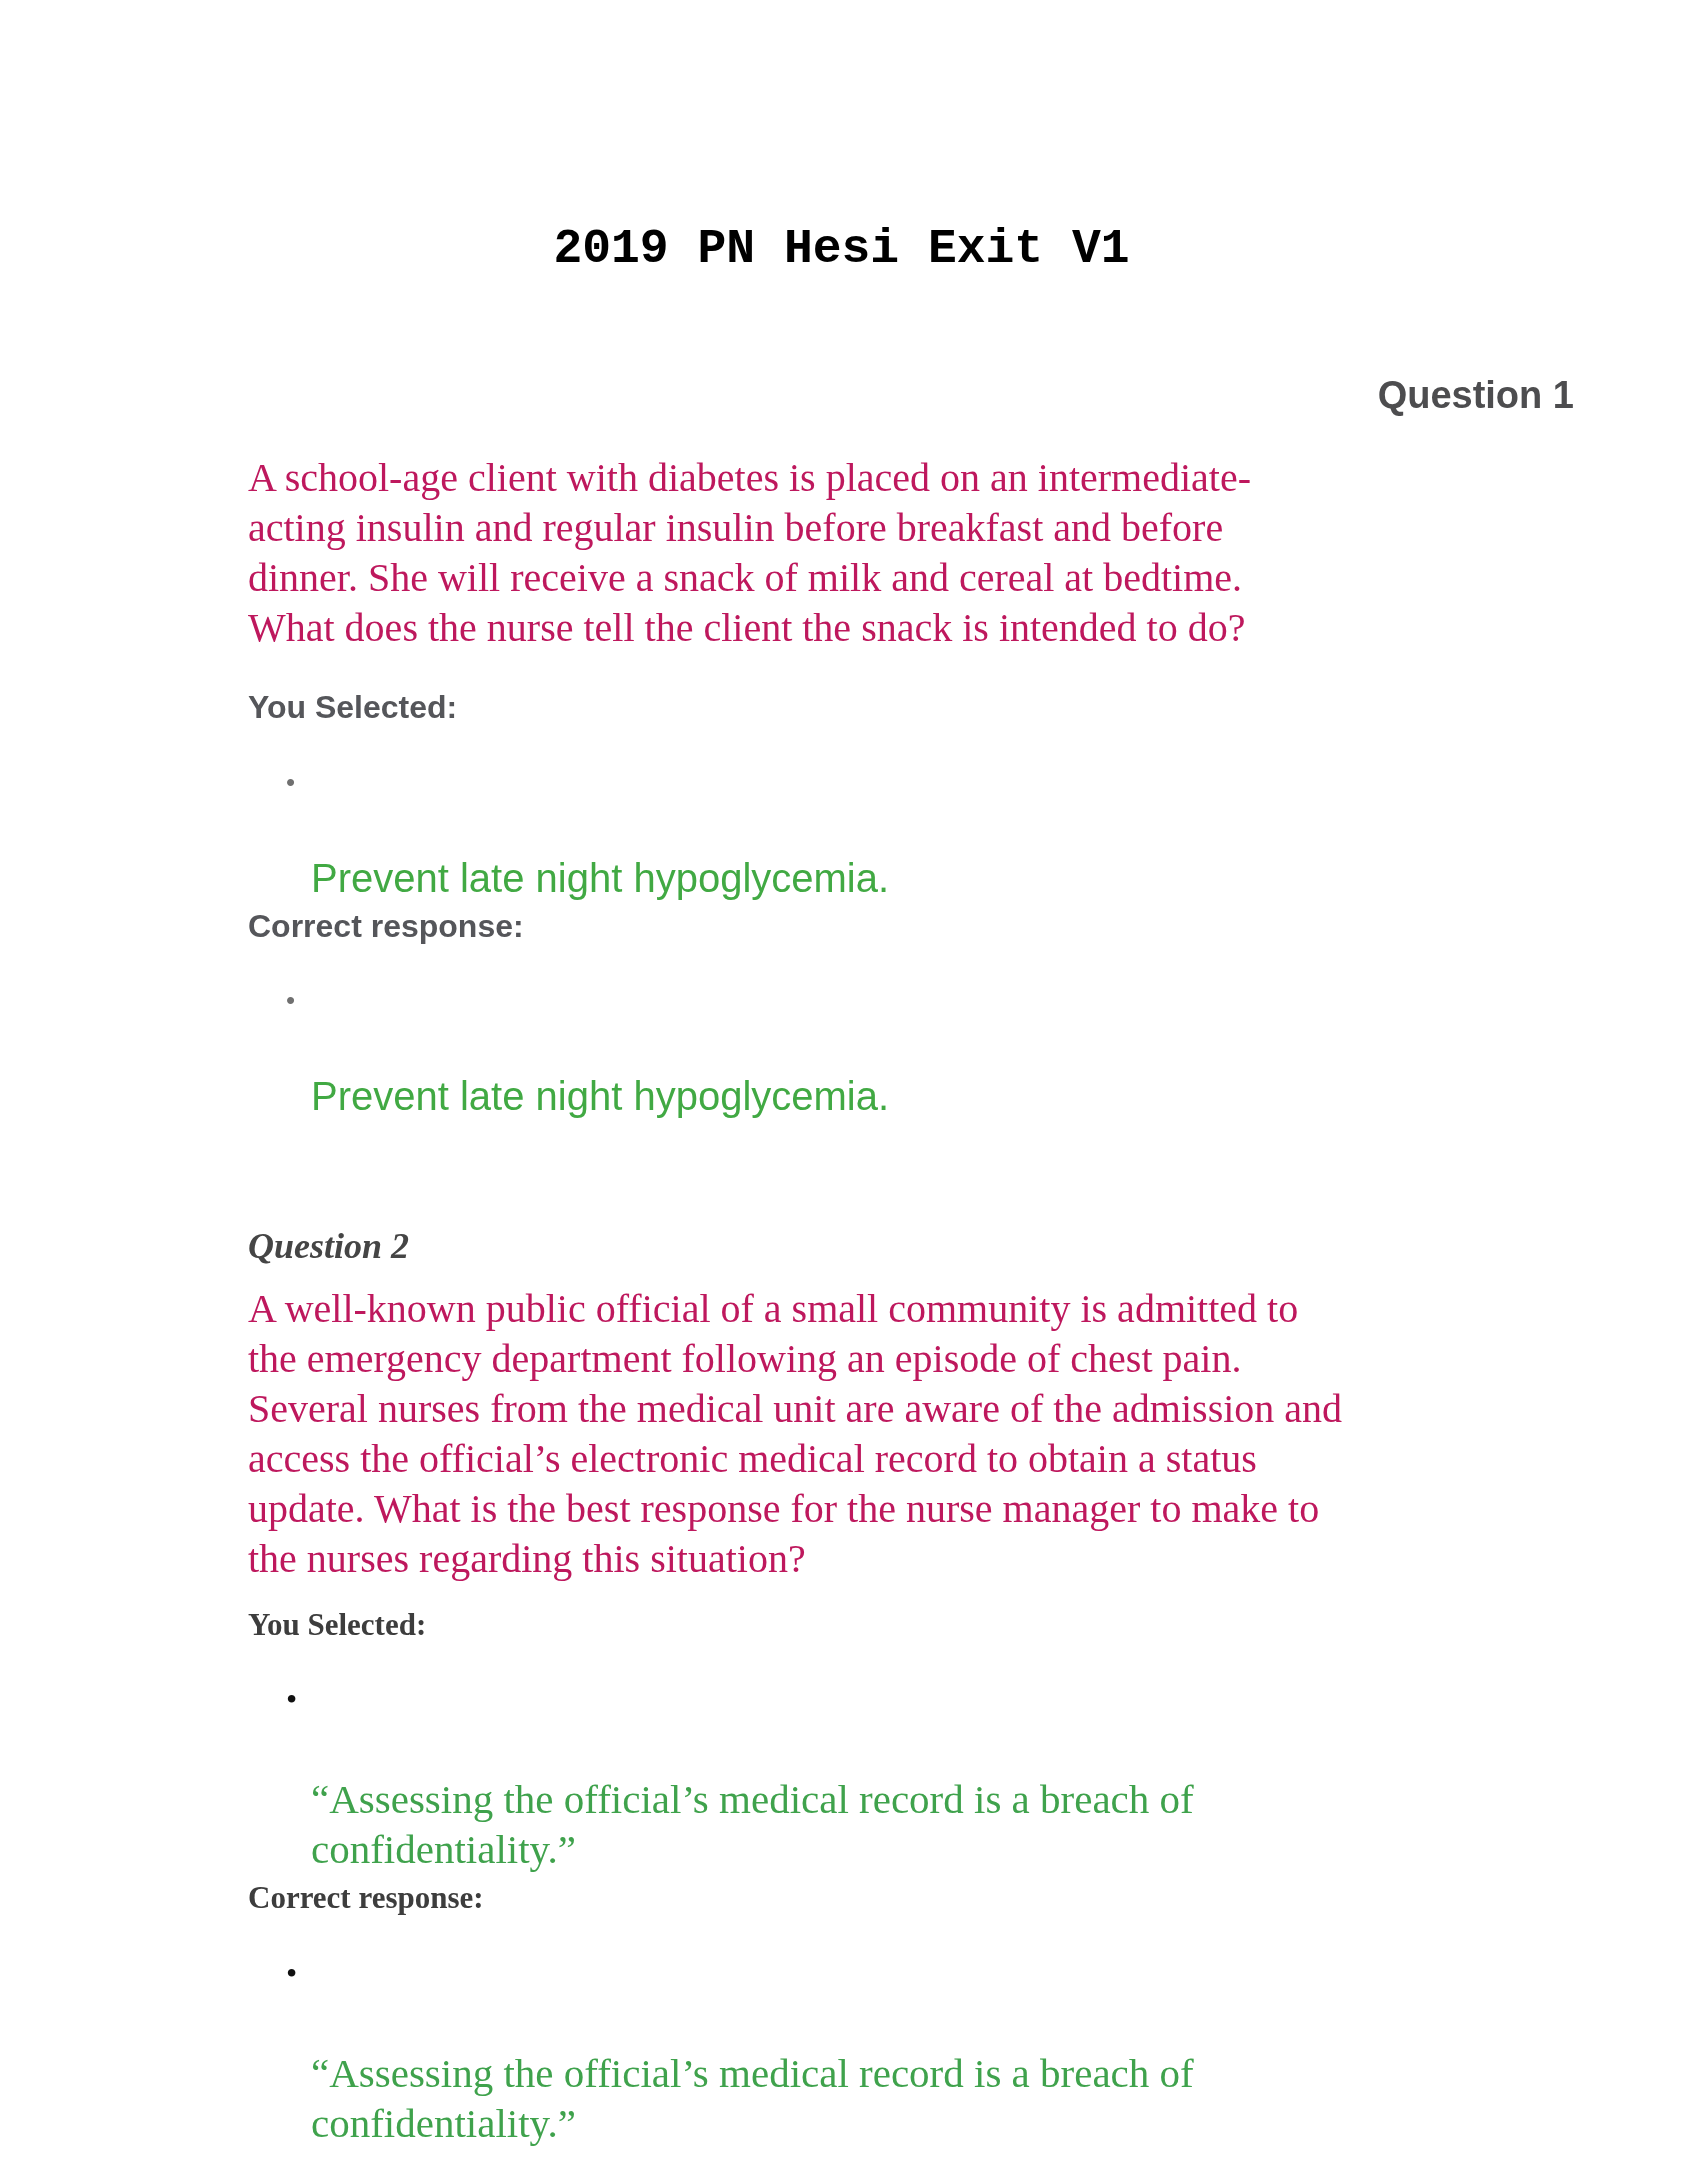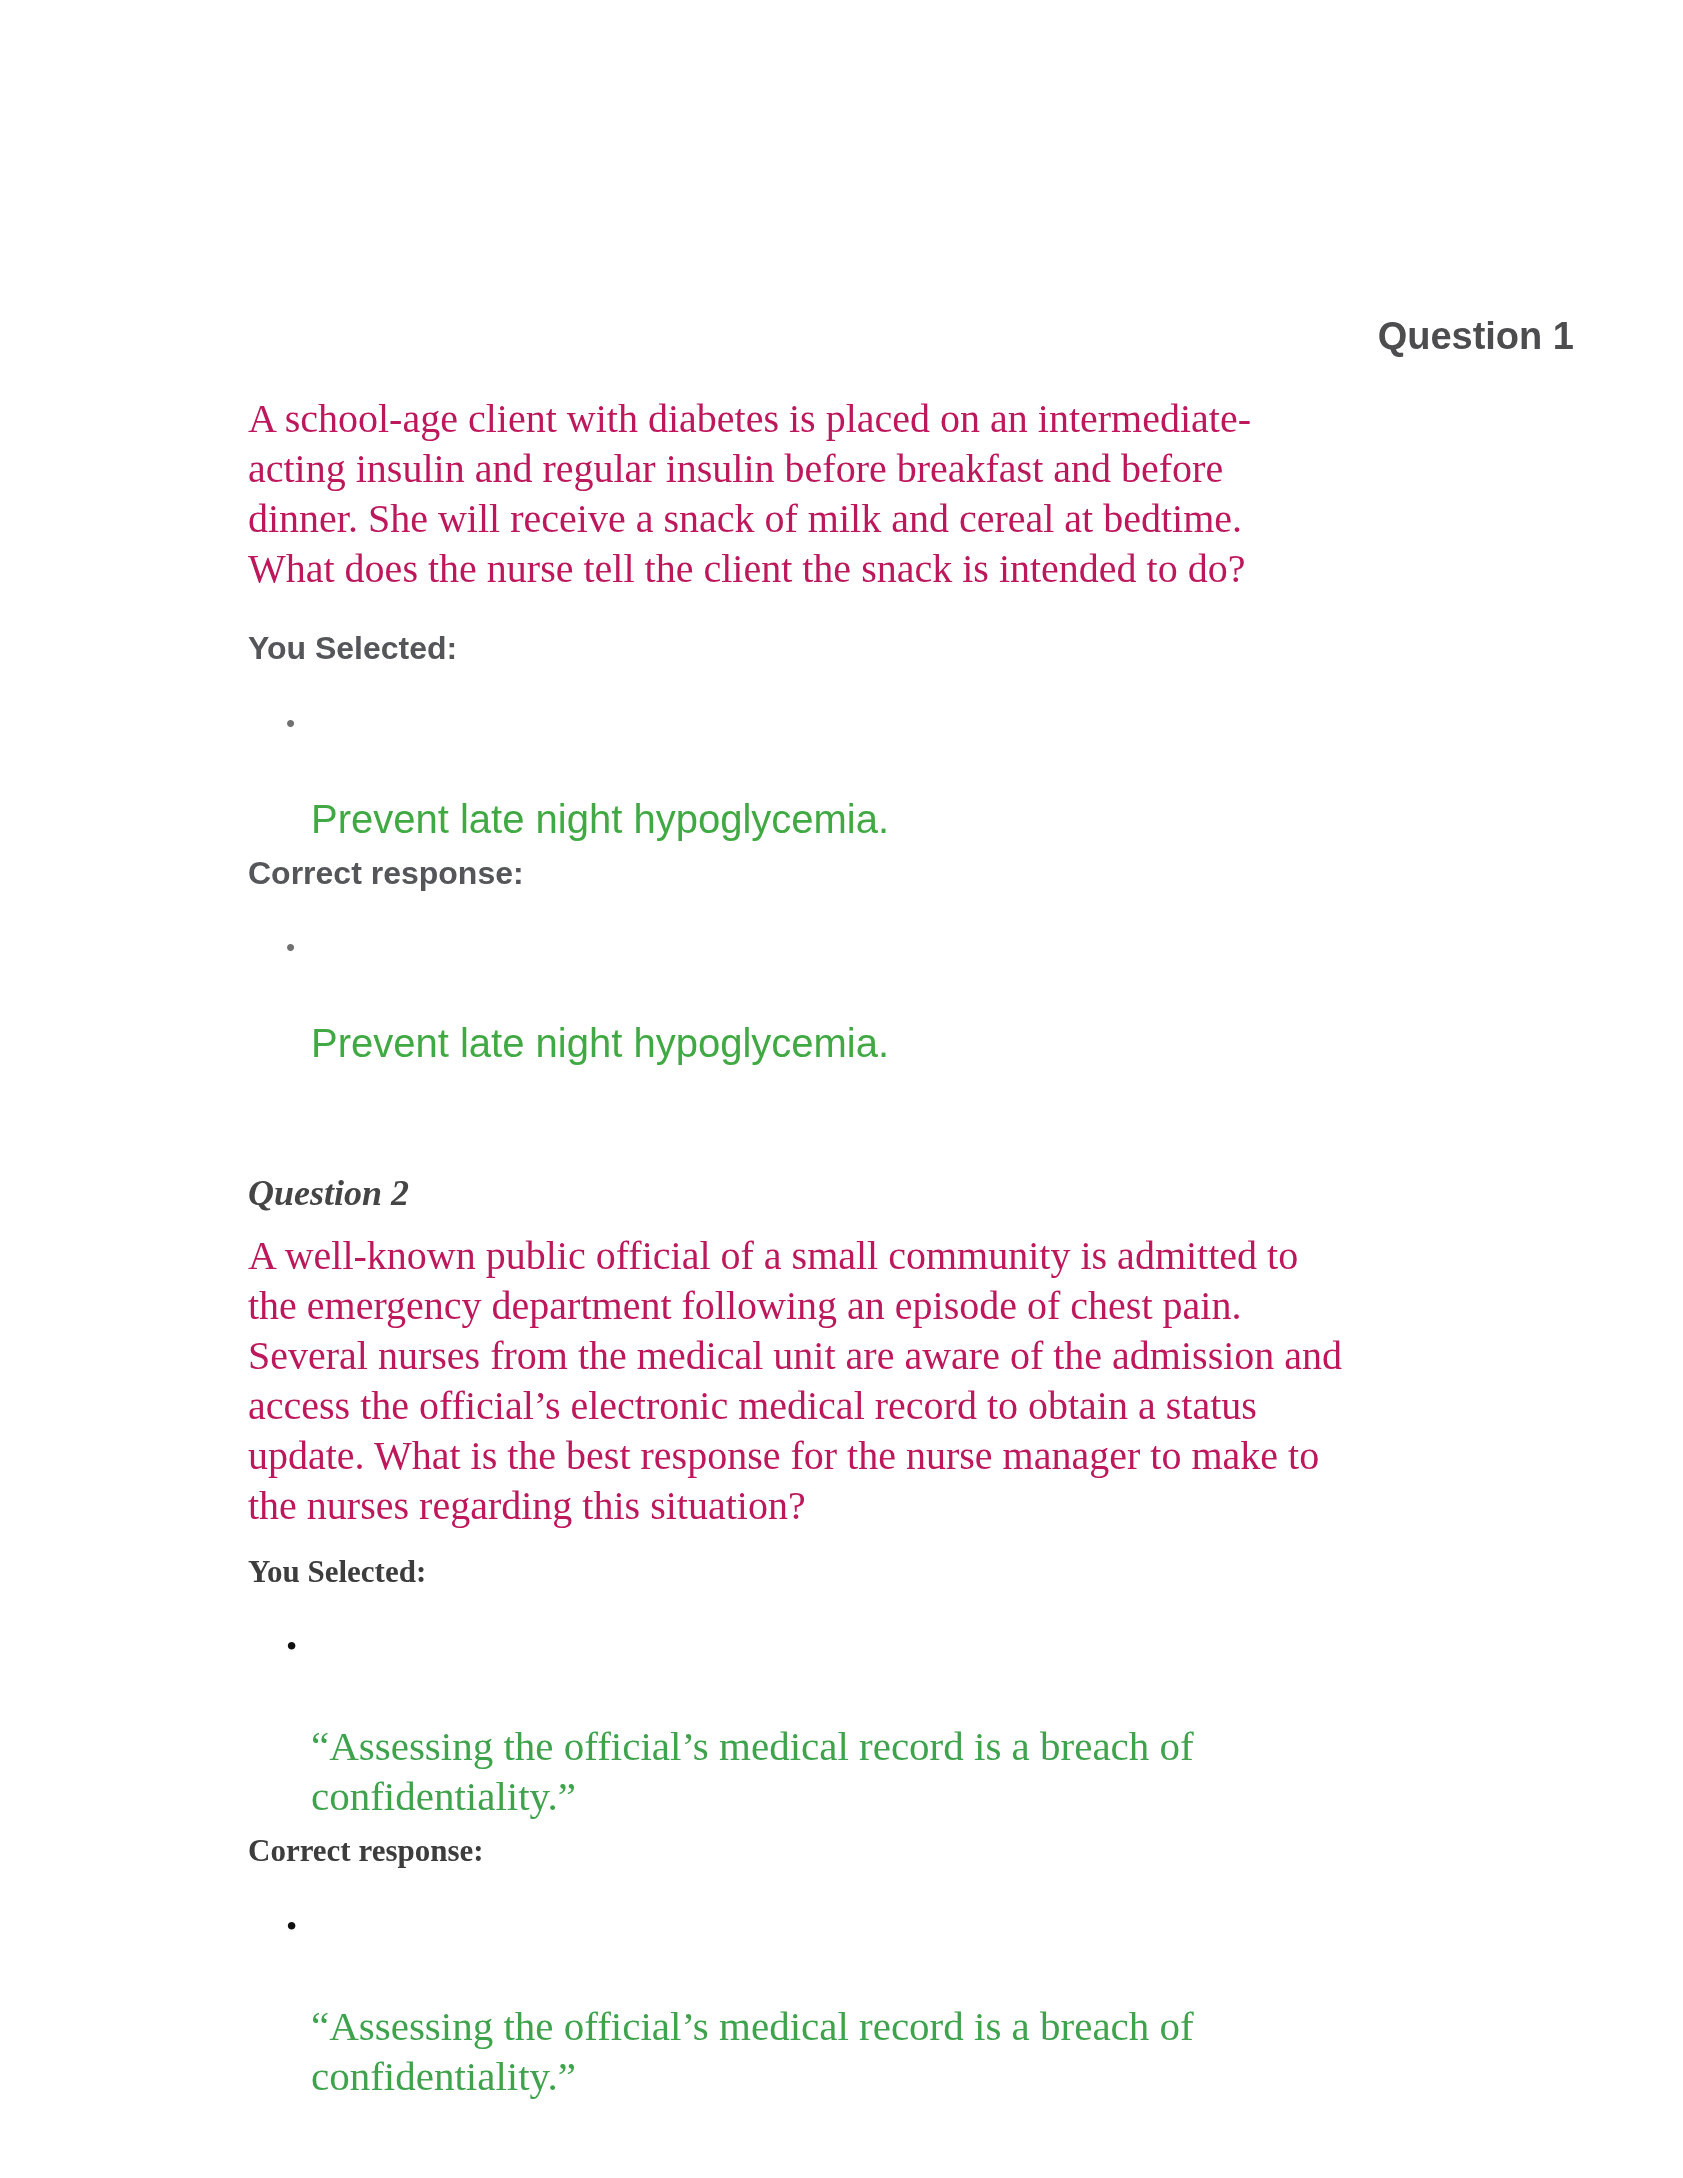--- a/index.html
+++ b/index.html
@@ -66,21 +66,21 @@
   }
   .label-serif {
     font-family: "Liberation Serif", serif;
     font-weight: bold;
     font-size: 31px;
     line-height: 40px;
     color: var(--serif-label-gray, #3d3d3d);
   }
   .mt-ys-sans { margin-top: 34px; }
   .mt-ys-serif { margin-top: 21px; }
-  .mt-zero { margin-top: 10px; }
+  .mt-zero { margin-top: 4px; }
   .bullet-item {
     position: relative;
     padding-left: 63px;
     text-indent: 50px;
     white-space: pre-line;
   }
   .bullet-sans {
     font-family: "Liberation Sans", sans-serif;
     font-size: 40px;
     line-height: 48px;
@@ -111,20 +111,21 @@
     font-size: 32px;
     line-height: 50px;
     color: var(--dot-black, #101010);
   }
 </style>
 </head>
 <body>
 
 <div class="page">
 
+  <div class="doc-title">2019 PN Hesi Exit V1</div>
 
   <div class="content">
 
     <section>
       <div class="q-heading-sans">Question 1</div>
       <div class="stem stem-1">A school-age client with diabetes is placed on an intermediate-
 acting insulin and regular insulin before breakfast and before
 dinner. She will receive a snack of milk and cereal at bedtime.
 What does the nurse tell the client the snack is intended to do?</div>
       <div class="label-sans mt-ys-sans">You Selected:</div>

